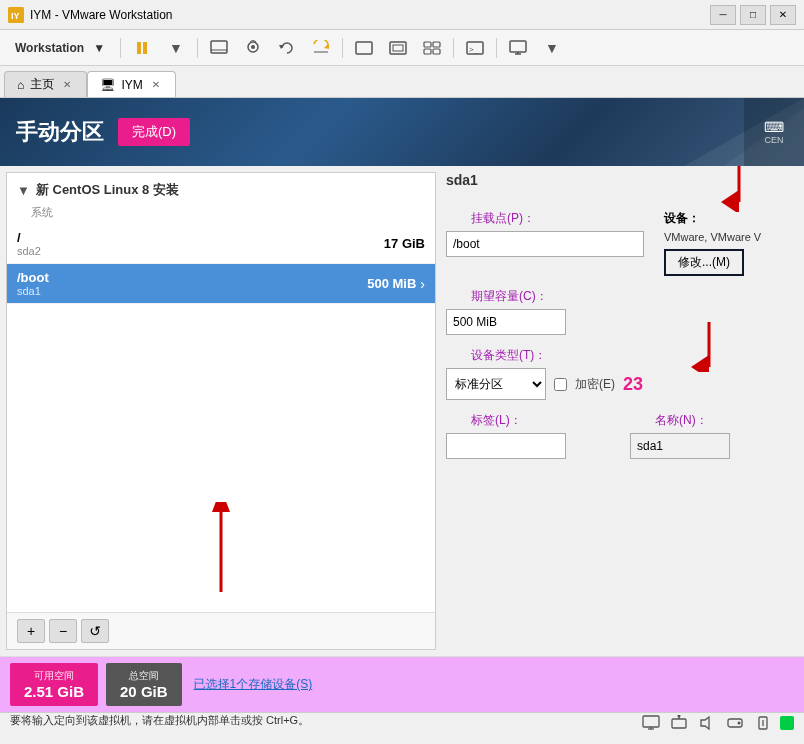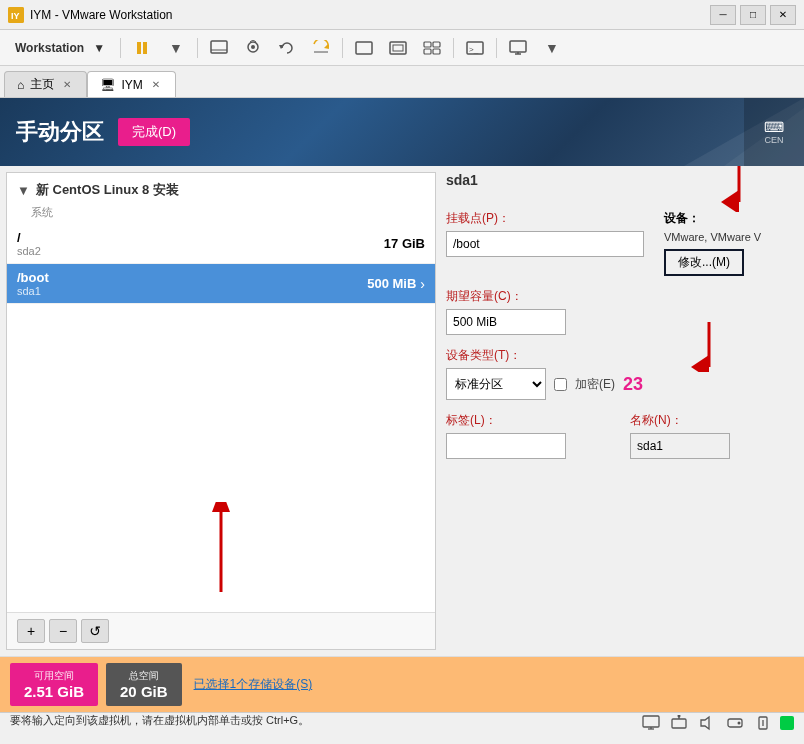--- a/index.html
+++ b/index.html
@@ -167,23 +167,24 @@
     .form-row {
       display: flex;
       gap: 20px;
       margin-bottom: 12px;
     }
     .form-group {
       flex: 1;
     }
     .form-label {
       font-size: 12px;
-      color: #b91c1c;
+      color: #a21caf;
       margin-bottom: 4px;
       display: block;
+      margin-left: 25px;
     }
     .form-input {
       width: 100%;
       height: 26px;
       border: 1px solid #aaa;
       padding: 2px 6px;
       font-size: 12px;
       background: white;
     }
     .device-label { font-weight: bold; margin-bottom: 4px; }
@@ -222,21 +223,21 @@
       display: inline-block;
       color: #e91e8c;
       font-size: 18px;
       font-weight: bold;
       margin-left: 4px;
     }
 
     
     .storage-bar {
       height: 56px;
-      background: #fdba74;
+      background: #f0abfc;
       border-top: 1px solid #ddd;
       display: flex;
       align-items: center;
       padding: 0 10px;
       gap: 8px;
     }
     .storage-badge {
       padding: 6px 14px;
       border-radius: 2px;
       color: white;

